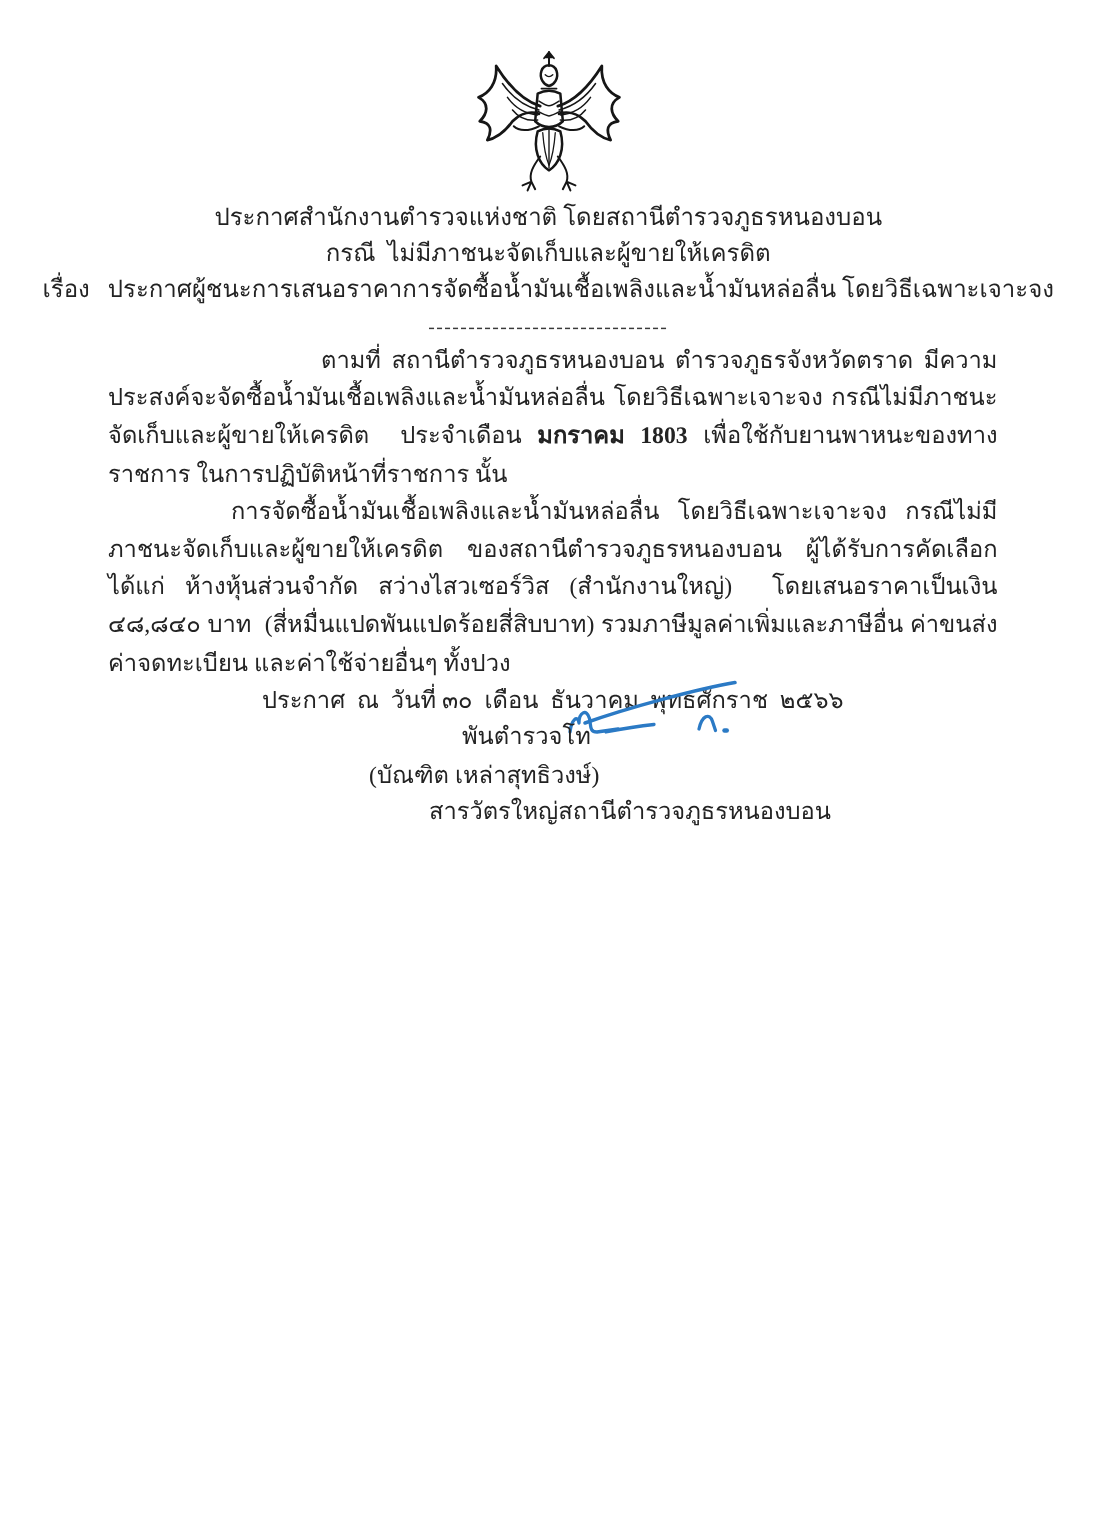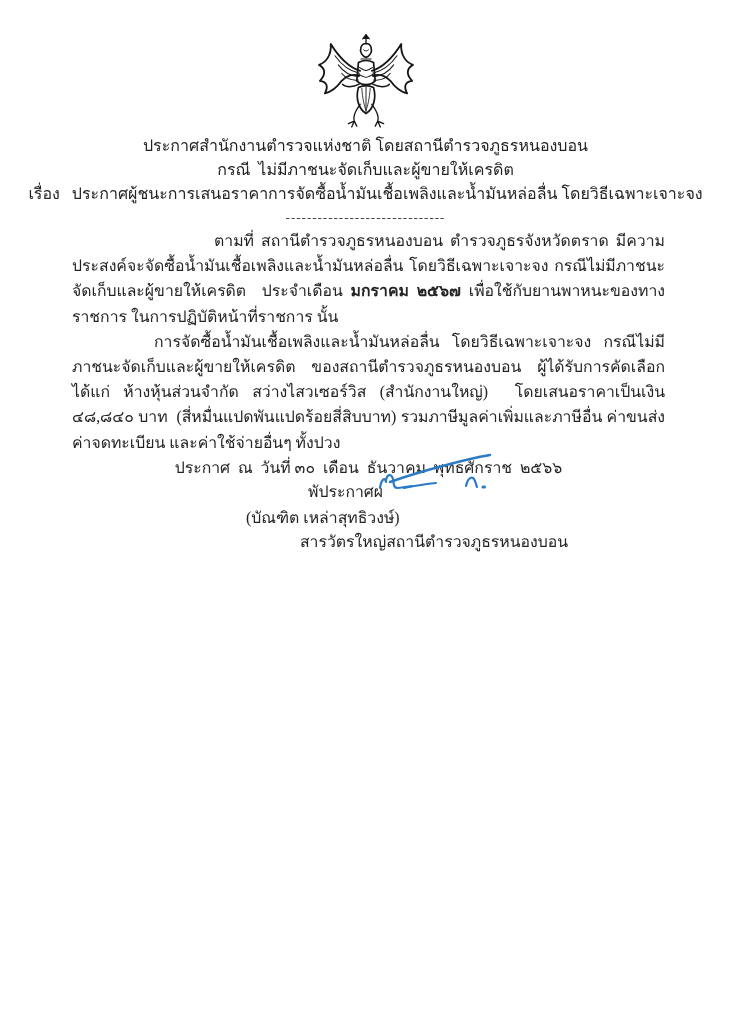--- a/index.html
+++ b/index.html
@@ -64,21 +64,21 @@
   }
   .sig-ink {
     position: absolute;
     left: 128px;
     top: -20px;
     width: 145px;
     height: 52px;
   }
   .sig-rank { position: absolute; left: 62px; top: 10px; white-space: nowrap; }
   .sig-name { position: absolute; left: 0; top: 36px; width: 100%; text-align: left; }
-  .sig-pos  { position: absolute; left: 18px; top: 60px; width: 100%; text-align: center; }
+  .sig-pos  { position: absolute; left: 4px; top: 60px; width: 100%; text-align: center; }
 </style>
 </head>
 <body>
 
 <div class="page">
 
   <svg class="emblem" width="104" height="96" viewBox="-62 -2 124 114" aria-hidden="true">
     <defs>
       <g id="wingL" stroke="#161616" fill="none" stroke-width="2.2" stroke-linejoin="round" stroke-linecap="round">
         <path d="M-7 44 C-20 40 -32 28 -42 12 C-41 26 -48 34 -56 37 C-47 42 -49 50 -55 56 C-46 57 -45 63 -49 71 C-40 69 -34 63 -29 56 C-22 49 -14 48 -8 50"></path>
@@ -107,33 +107,33 @@
   </svg>
 
   <div class="titles">
     <p class="title-line">ประกาศสำนักงานตำรวจแห่งชาติ โดยสถานีตำรวจภูธรหนองบอน</p>
     <p class="title-line">กรณี&nbsp; ไม่มีภาชนะจัดเก็บและผู้ขายให้เครดิต</p>
     <p class="title-line">เรื่อง&nbsp;&nbsp; ประกาศผู้ชนะการเสนอราคาการจัดซื้อน้ำมันเชื้อเพลิงและน้ำมันหล่อลื่น โดยวิธีเฉพาะเจาะจง</p>
     <div class="divider">------------------------------</div>
   </div>
 
   <div class="bodytext">
-    <p class="p1"><span>ตามที่ สถานีตำรวจภูธรหนองบอน ตำรวจภูธรจังหวัดตราด มีความประสงค์จะจัดซื้อน้ำมันเชื้อเพลิงและน้ำมันหล่อลื่น โดยวิธีเฉพาะเจาะจง กรณีไม่มีภาชนะจัดเก็บและผู้ขายให้เครดิต&nbsp; ประจำเดือน</span> <span class="bold-month">มกราคม ๒๕๖๗</span> <span>เพื่อใช้กับยานพาหนะของทางราชการ ในการปฏิบัติหน้าที่ราชการ นั้น</span></p>
+    <p class="p1"><span>ตามที่ สถานีตำรวจภูธรหนองบอน ตำรวจภูธรจังหวัดตราด มีความประสงค์จะจัดซื้อน้ำมันเชื้อเพลิงและน้ำมันหล่อลื่น โดยวิธีเฉพาะเจาะจง กรณีไม่มีภาชนะจัดเก็บและผู้ขายให้เครดิต&nbsp; ประจำเดือน</span> <span class="bold-month">มกราคม 1803</span> <span>เพื่อใช้กับยานพาหนะของทางราชการ ในการปฏิบัติหน้าที่ราชการ นั้น</span></p>
     <p class="p2">การจัดซื้อน้ำมันเชื้อเพลิงและน้ำมันหล่อลื่น โดยวิธีเฉพาะเจาะจง กรณีไม่มีภาชนะจัดเก็บและผู้ขายให้เครดิต ของสถานีตำรวจภูธรหนองบอน ผู้ได้รับการคัดเลือกได้แก่ ห้างหุ้นส่วนจำกัด สว่างไสวเซอร์วิส (สำนักงานใหญ่)&nbsp; โดยเสนอราคาเป็นเงิน ๔๘,๘๔๐ บาท&nbsp; (สี่หมื่นแปดพันแปดร้อยสี่สิบบาท) รวมภาษีมูลค่าเพิ่มและภาษีอื่น ค่าขนส่ง ค่าจดทะเบียน และค่าใช้จ่ายอื่นๆ ทั้งปวง</p>
     <p class="dateline">ประกาศ&nbsp; ณ&nbsp; วันที่ ๓๐&nbsp; เดือน&nbsp; ธันวาคม&nbsp; พุทธศักราช&nbsp; ๒๕๖๖</p>
   </div>
 
   <div class="sigblock">
     <svg class="sig-ink" viewBox="0 0 145 52" aria-hidden="true">
       <g stroke="#2b7ac5" fill="none" stroke-width="2.4" stroke-linecap="round" stroke-linejoin="round">
         <path d="M16 32 C44 22 92 9 116 5"></path>
         <path d="M6 38 C7 30 11 26 12 32 C12 25 17 22 19 29 C20 34 19 38 24 38 L38 36" stroke-width="2.2"></path>
         <path d="M30 38 C40 36 52 34 62 33" stroke-width="2.2"></path>
         <path d="M92 36 C94 27 99 25 101 31 L103 37" stroke-width="2.2"></path>
         <path d="M109 37 l1.5 0" stroke-width="3"></path>
       </g>
     </svg>
-    <div class="sig-rank">พัประกาศผ</div>
+    <div class="sig-rank">พันตำรวจโท</div>
     <div class="sig-name">(บัณฑิต เหล่าสุทธิวงษ์)</div>
     <div class="sig-pos">สารวัตรใหญ่สถานีตำรวจภูธรหนองบอน</div>
   </div>
 
 </div>
 
 </body></html>

